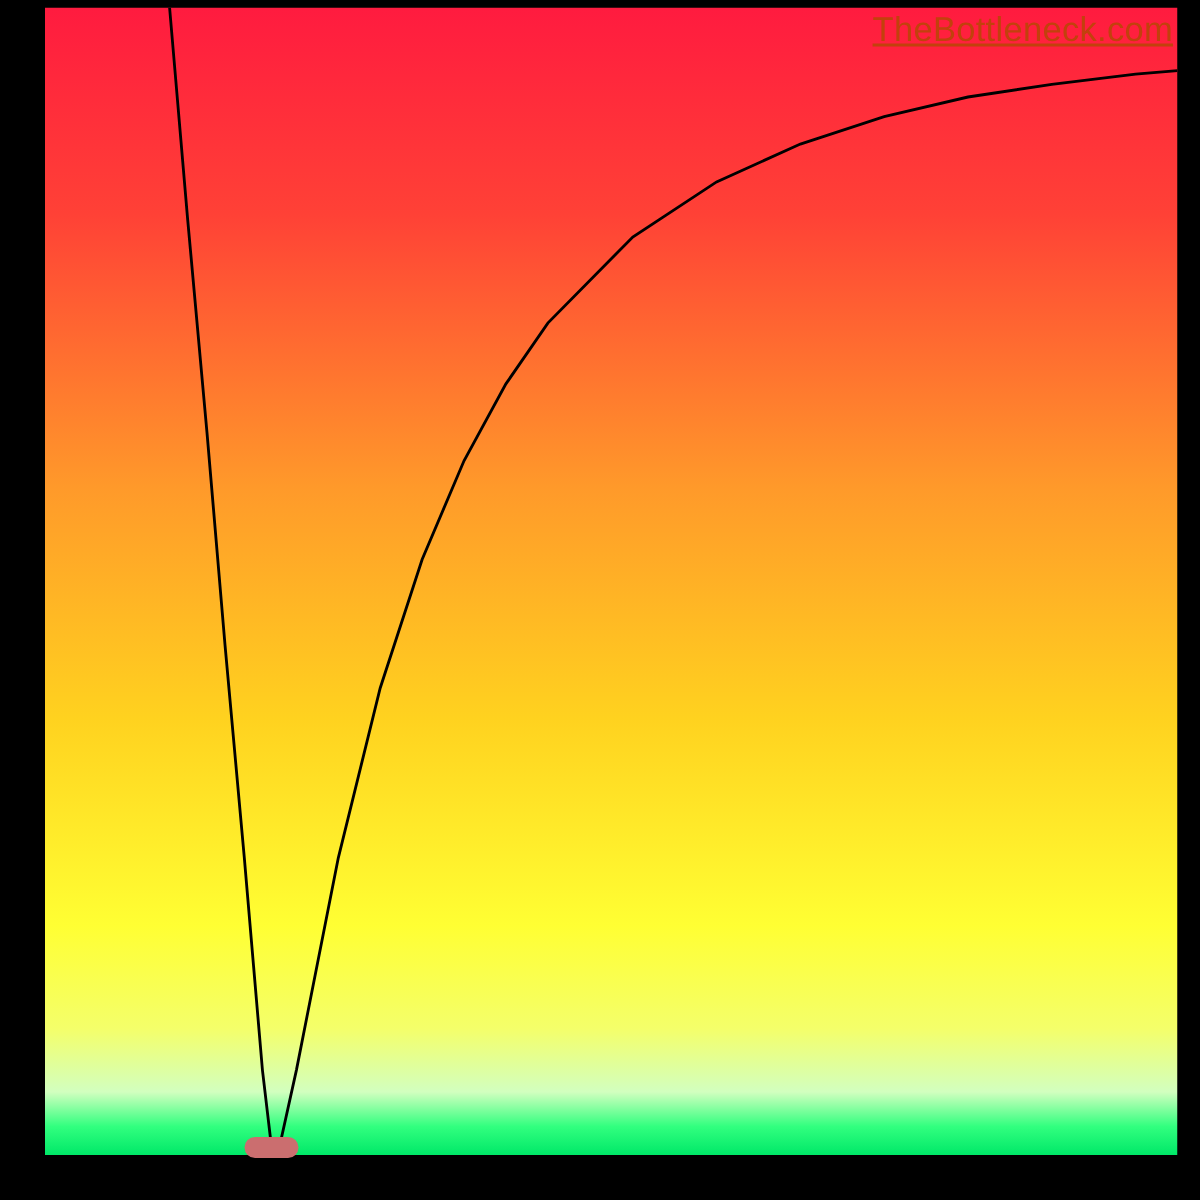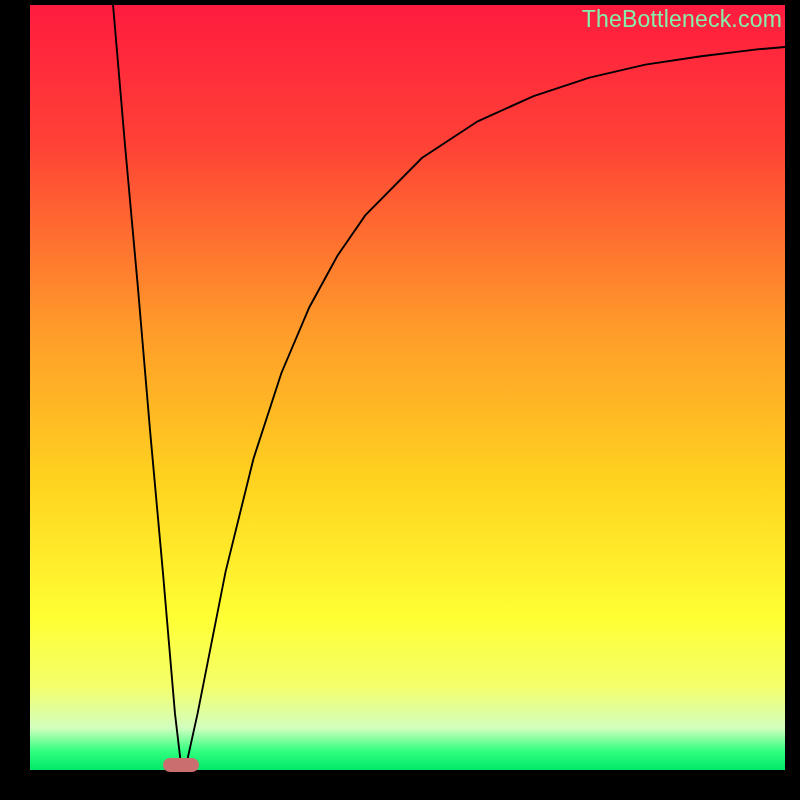--- a/index.html
+++ b/index.html
@@ -24,23 +24,24 @@
     top: 0;
     width: 100%;
     height: 100%;
   }
   .watermark {
     position: absolute;
     top: 6px;
     right: 18px;
     font-family: Arial, Helvetica, sans-serif;
     font-size: 23px;
-    color: #86efac;
+    color: #c2410c;
     font-weight: 500;
     letter-spacing: 0.2px;
+    text-decoration: underline;
   }
   svg.curve {
     position: absolute;
     left: 0;
     top: 0;
     width: 100%;
     height: 100%;
   }
   .marker {
     position: absolute;

